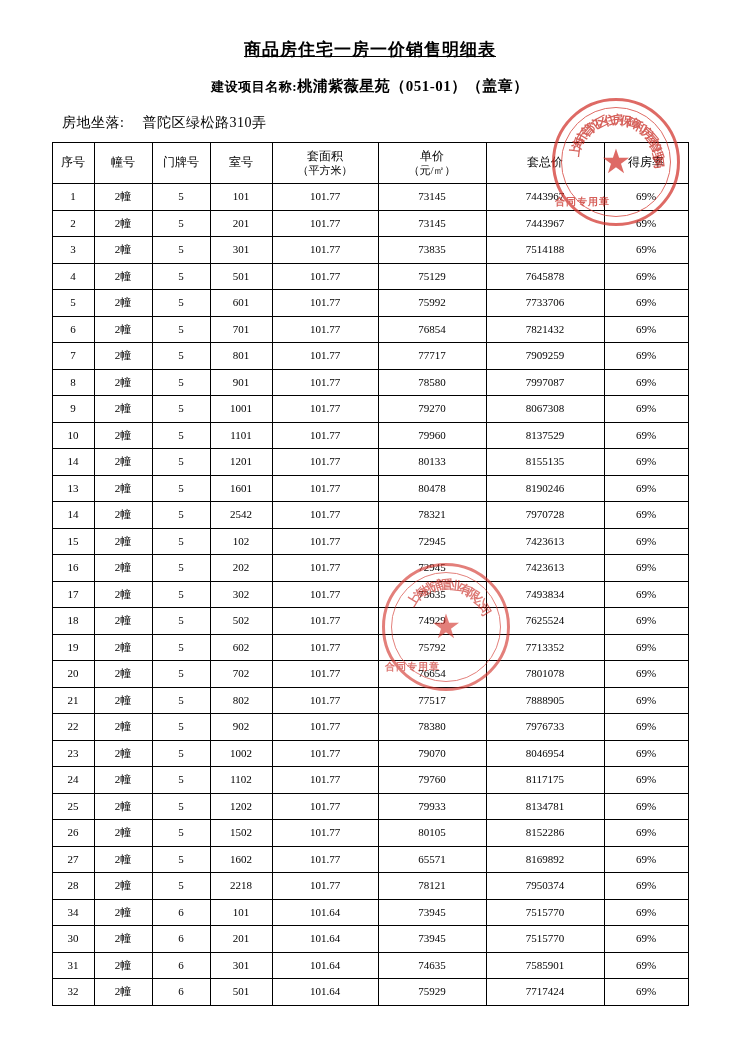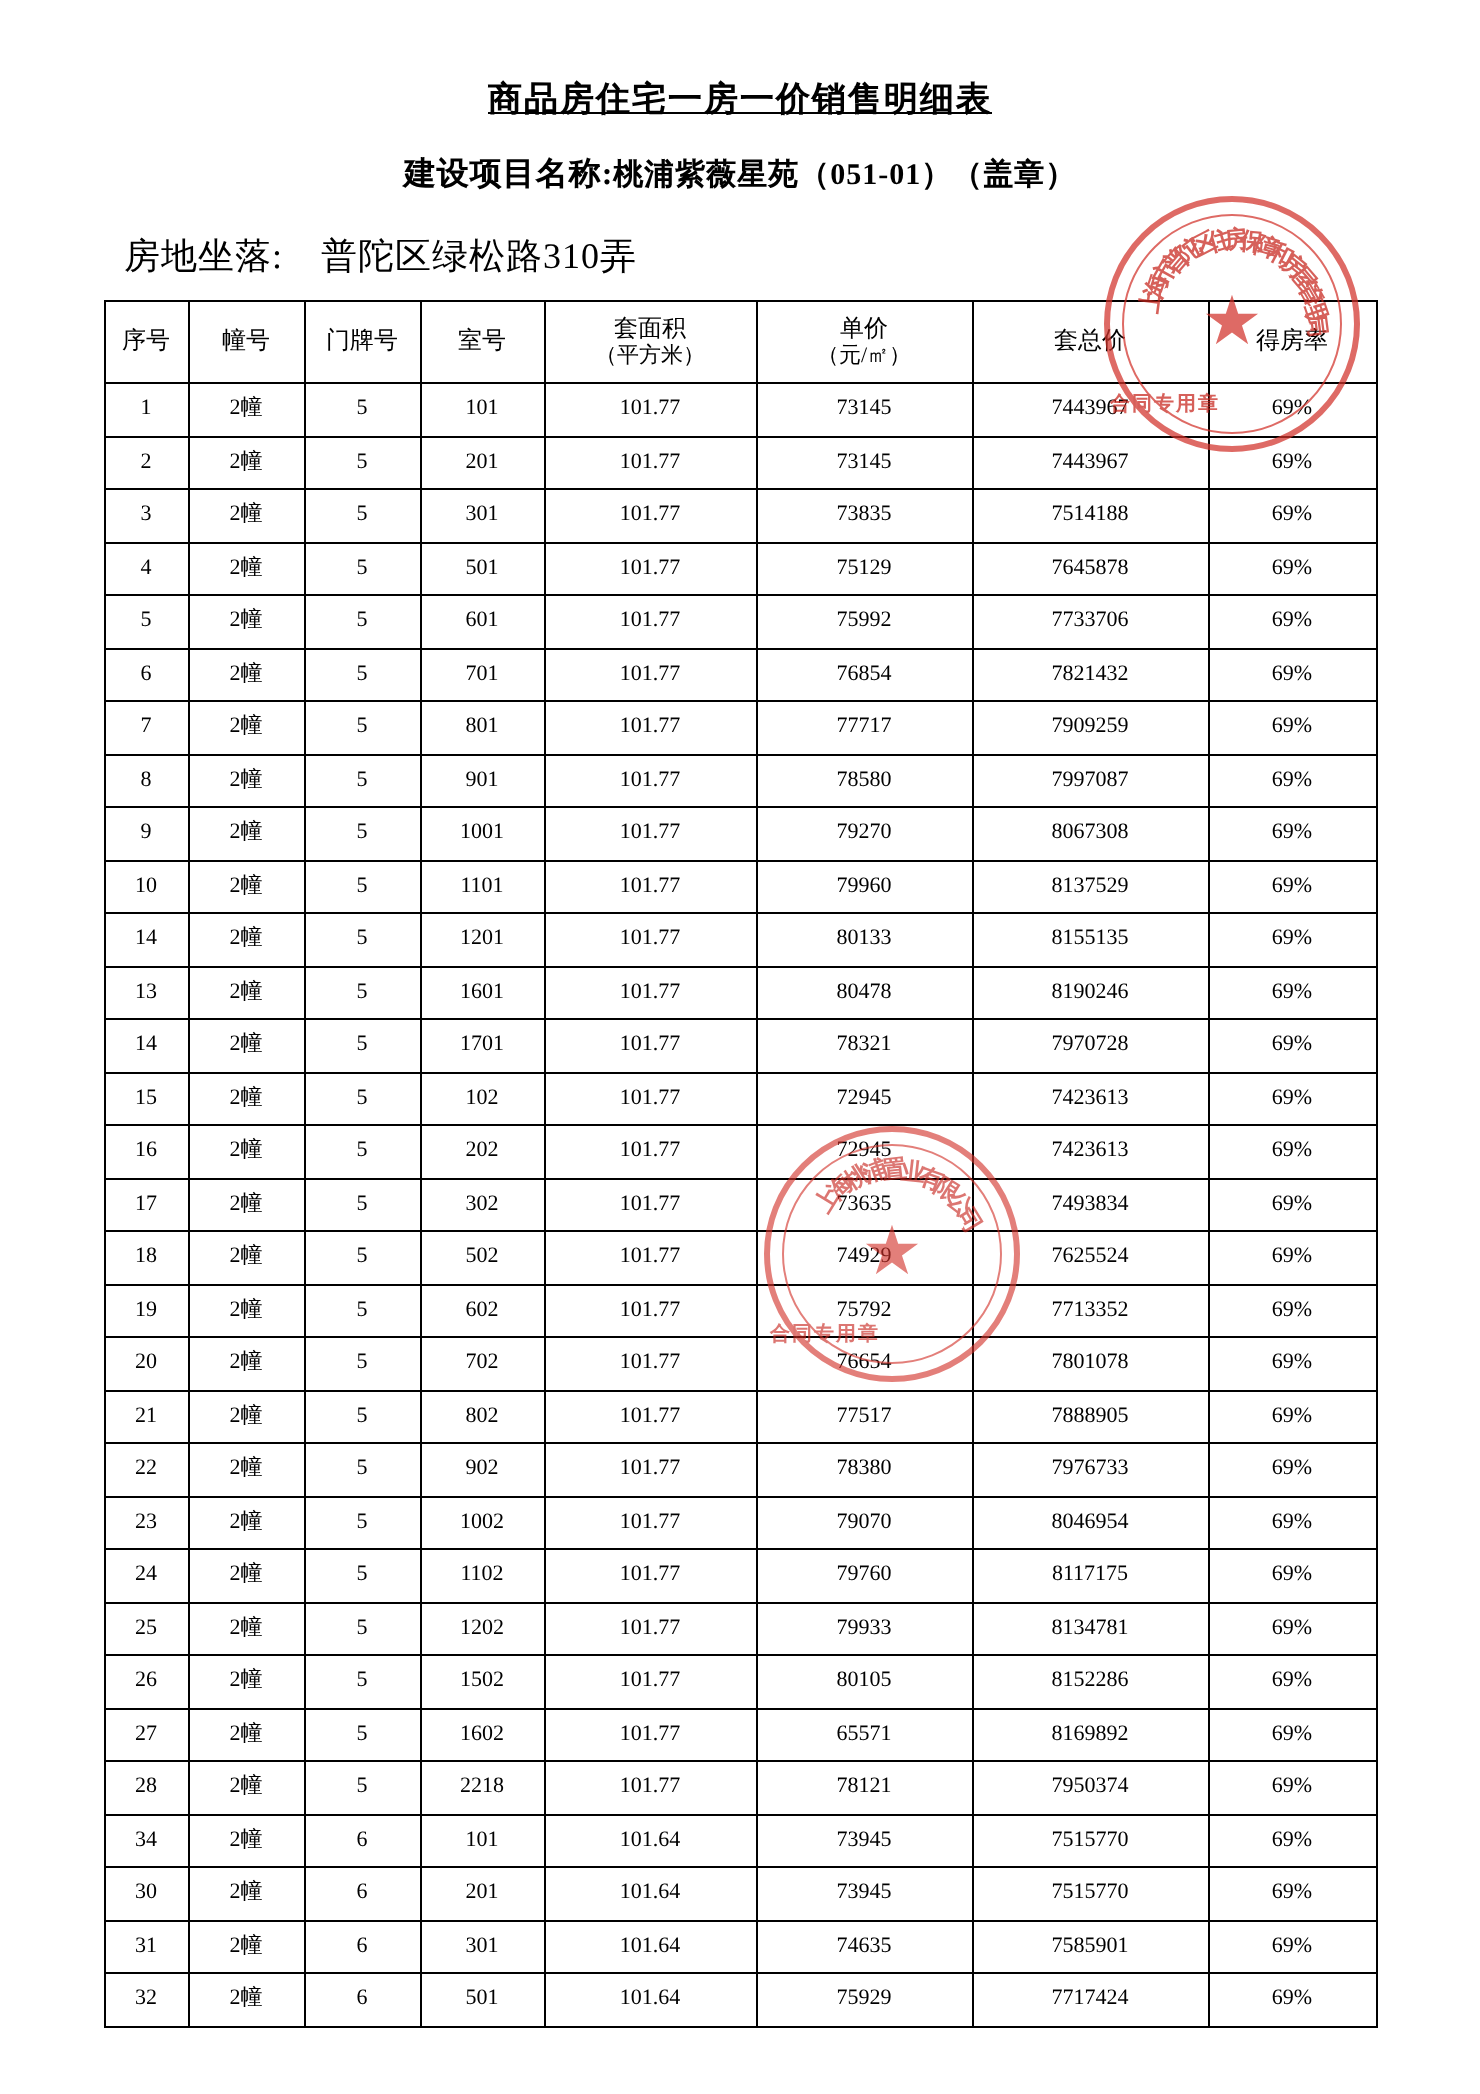--- a/index.html
+++ b/index.html
@@ -31,24 +31,24 @@
     text-decoration: underline;
   }
   .project-line {
     text-align: center;
     font-size: 15px;
     font-weight: bold;
     margin-top: 16px;
     letter-spacing: 0.5px;
   }
   .project-line .label {
-    font-size: 16px;
+    font-size: 13px;
   }
   .addr-line {
-    font-size: 18px;
+    font-size: 14px;
     margin-top: 18px;
     margin-left: 62px;
     letter-spacing: 0.5px;
   }
   .addr-line .addr-label {
     display: inline-block;
   }
   .addr-line .addr-value {
     display: inline-block;
     margin-left: 14px;
@@ -344,21 +344,21 @@
           <td>1601</td>
           <td>101.77</td>
           <td>80478</td>
           <td>8190246</td>
           <td>69%</td>
         </tr>
         <tr>
           <td>14</td>
           <td>2幢</td>
           <td>5</td>
-          <td>1701</td>
+          <td>2542</td>
           <td>101.77</td>
           <td>78321</td>
           <td>7970728</td>
           <td>69%</td>
         </tr>
         <tr>
           <td>15</td>
           <td>2幢</td>
           <td>5</td>
           <td>102</td>

